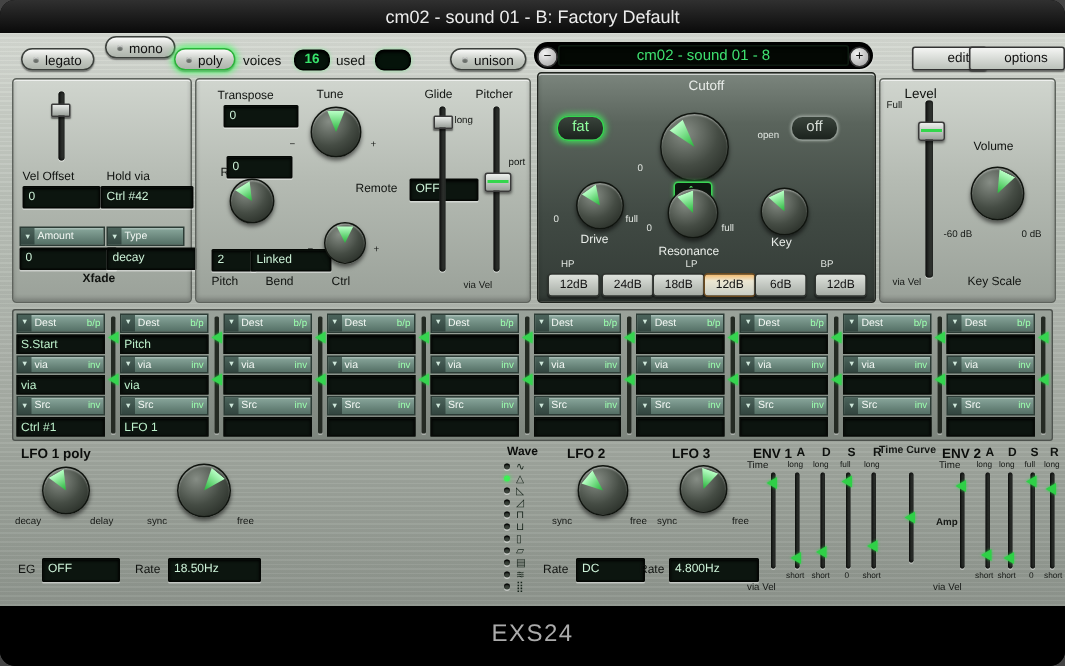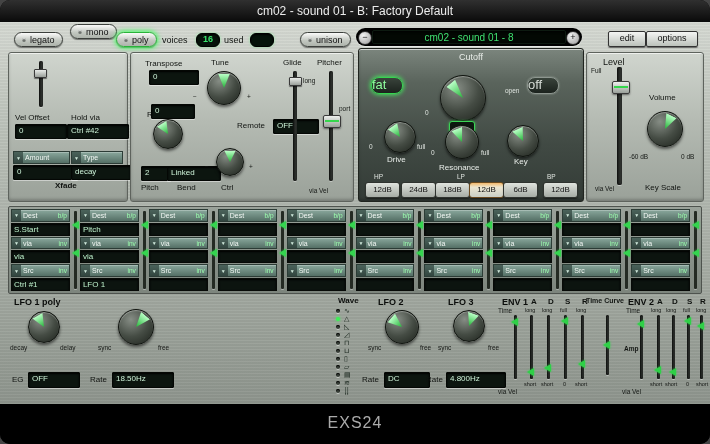--- a/index.html
+++ b/index.html
@@ -30,21 +30,21 @@
         background:linear-gradient(#fbfbfa,#c4c9c2 55%,#adb3ab);border:1px solid #3c403c;
         font-size:9px;color:#101010;padding:0 7px;box-shadow:0 1px 1px rgba(0,0,0,.45);}
   .pill .dot{width:4px;height:4px;border-radius:50%;background:#6a6f6a;margin-right:4px;
         box-shadow:inset 0 1px 1px rgba(255,255,255,.8);}
   .pill.on{border-color:#2ab33a;box-shadow:0 0 4px 1.5px rgba(62,255,92,.85),0 1px 1px rgba(0,0,0,.45);}
   .led{position:absolute;background:#05130a;border:1px solid #000;border-radius:6px;text-align:center;
        color:#38e46c;font-size:9px;font-weight:bold;line-height:11px;
        box-shadow:inset 0 1px 2px #000,0 0 3px rgba(70,255,110,.45);}
   .sqbtn{position:absolute;height:14px;background:linear-gradient(#f4f5f3,#bcc2bb);border:1px solid #333;
        border-radius:2px;font-size:9px;color:#101010;text-align:center;line-height:13px;
-       box-shadow:0 1px 1px rgba(0,0,0,.5);}
+       box-shadow:0 1px 1px rgba(0,0,0,.5);padding-left:12px;}
   .psd{position:absolute;background:#000;border-radius:9px;box-shadow:0 1px 1px rgba(255,255,255,.5);}
   .psd .inner{position:absolute;left:16px;right:16px;top:2px;bottom:2px;background:#030803;border:1px solid #0d1a10;
        color:#3fe070;font-size:10px;text-align:center;line-height:13px;border-radius:2px;
        box-shadow:inset 0 1px 3px #000;}
   .pm{position:absolute;top:3px;width:12px;height:12px;border-radius:50%;text-align:center;line-height:11px;
       background:radial-gradient(circle at 35% 30%,#f2f2f2,#9b9b9b);border:1px solid #2e2e2e;
       font-size:9px;color:#111;}
   
   .lcd{position:absolute;background:#0c150f;border:1px solid #040704;color:#cdf2d8;font-size:8px;
        line-height:11px;padding:0 3px;white-space:nowrap;overflow:hidden;border-radius:1px;
@@ -85,21 +85,21 @@
   .bigthumb{position:absolute;width:16px;height:11px;border-radius:2px;border:1px solid #3a3a3a;
       background:linear-gradient(#eceuee,#9aa09a);background:linear-gradient(#ecefec,#9aa09a);
       box-shadow:0 1px 2px rgba(0,0,0,.5);}
   .bigthumb::after{content:"";position:absolute;left:1px;right:1px;top:4px;height:2px;background:#34d64c;}
   .smthumb{position:absolute;width:11px;height:7px;border-radius:1px;border:1px solid #3a3a3a;
       background:linear-gradient(#e8ebe8,#9aa09a);box-shadow:0 1px 1px rgba(0,0,0,.5);}
   .tri{position:absolute;width:0;height:0;border-top:4px solid transparent;border-bottom:4px solid transparent;
       border-right:7px solid #2fd047;filter:drop-shadow(0 0 1px rgba(40,220,70,.9));}
   
   .fbtn{position:absolute;width:30px;height:15px;border-radius:8px;background:linear-gradient(#39433b,#1b221d);
-      border:1px solid #101510;color:#d6dcd6;font-size:13px;line-height:14px;}
+      border:1px solid #101510;color:#d6dcd6;font-size:10px;text-align:center;line-height:14px;}
   .fbtn.on{color:#90ff9f;border-color:#35d44f;box-shadow:0 0 4px 1px rgba(62,255,92,.8);}
   .fbtn.offb{border-color:#8d968f;box-shadow:0 0 2px rgba(230,240,230,.5);}
   .chip{position:absolute;width:24px;height:12px;border:1px solid #3bd455;border-radius:3px;background:#0d1810;
       color:#5df371;font-size:9px;line-height:11px;text-align:center;font-family:"DejaVu Sans",sans-serif;
       box-shadow:0 0 3px rgba(62,255,92,.6);}
   .slope{position:absolute;width:33px;height:14px;background:linear-gradient(#dfe3dd,#a6aca5);
       border:1px solid #2f332f;border-radius:3px;font-size:8px;color:#121212;text-align:center;line-height:13px;
       box-shadow:0 1px 1px rgba(0,0,0,.4);}
   .slope.sel{background:linear-gradient(180deg,#f3ba6d 0%,#ece7d2 30%,#c9cec6 100%);border-color:#6b4a1f;}
   

